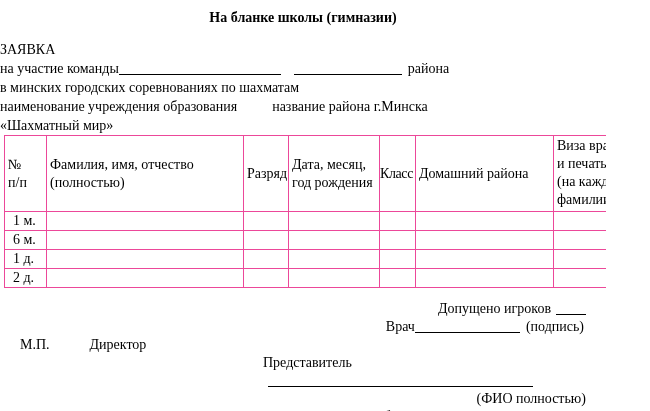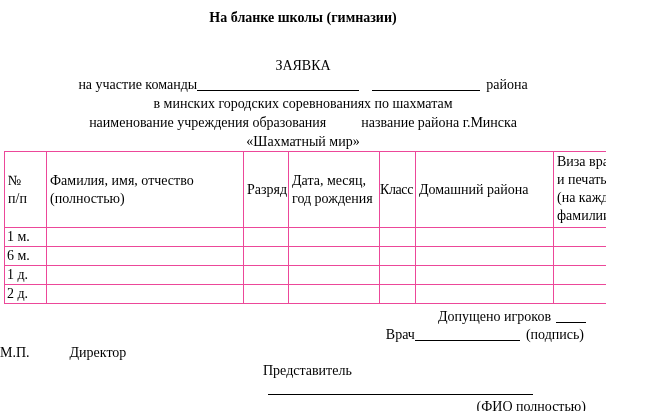--- a/index.html
+++ b/index.html
@@ -14,25 +14,24 @@
     font-size: 14px;
     overflow: hidden;
   }
   .letterhead {
     padding-top: 8px;
     line-height: 20px;
     font-weight: bold;
     text-align: center;
   }
   .form-title {
-    margin-top: 28px;
+    margin-top: 12px;
     line-height: 19px;
-    text-align: center;
   }
-  .intro-line { line-height: 19px; text-align: center; }
+  .intro-line { line-height: 19px; }
 
   
   .blank {
     display: inline-block;
     height: 2px;
     border-bottom: 1px solid #000;
     vertical-align: -2px;
   }
   .blank-team1 { width: 162px; }
   .blank-team2 { width: 108px; margin-left: 13px; }
@@ -59,27 +58,27 @@
   .roster th {
     padding: 1px 3px;
     line-height: 18px;
     vertical-align: middle;
     white-space: pre-line;
   }
   .roster thead tr { height: 76px; }
   .roster th.col-class { padding: 1px 0; letter-spacing: -0.4px; }
   .roster th.col-visa { vertical-align: top; }
   .roster tbody tr { height: 19px; }
-  .roster td { padding: 0 2px; line-height: 16px; vertical-align: middle; }
+  .roster td { padding: 0 8px; line-height: 16px; vertical-align: middle; }
 
   
-  .admitted-line { margin-top: 4px; line-height: 18px; text-align: right; padding-right: 20px; }
+  .admitted-line { margin-top: 12px; line-height: 18px; text-align: right; padding-right: 20px; }
   .doctor-line { line-height: 18px; text-align: right; padding-right: 22px; }
   .sig-note { margin-left: 6px; }
-  .mp-line { line-height: 18px; }
+  .mp-line { line-height: 18px; padding-left: 20px; }
   .mp-spacer { display: inline-block; width: 40px; }
   .rep-line { line-height: 18px; padding-left: 263px; }
   .fio-line { line-height: 18px; text-align: right; padding-right: 20px; padding-left: 16px; }
   .phone-line { line-height: 18px; padding-left: 368px; }
 </style>
 </head>
 <body>
 
 <div class="page">
 

